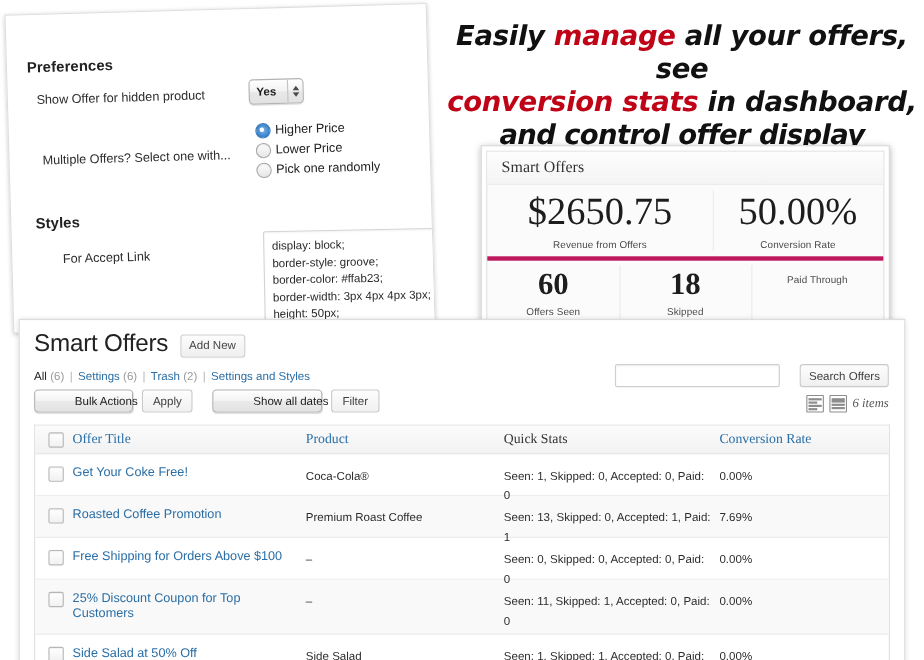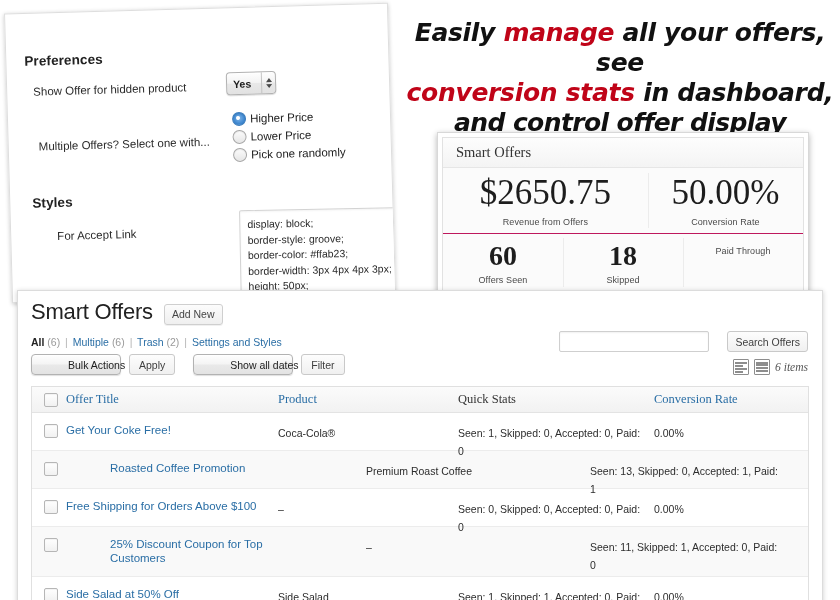--- a/index.html
+++ b/index.html
@@ -193,21 +193,21 @@
     font-family: "Liberation Serif", serif;
     font-size: 14.5px;
     color: #333;
     background: linear-gradient(to bottom,#fdfdfd,#f4f4f4);
     border-bottom: 1px solid #e6e6e6;
   }
   .stats-body { padding: 0; }
   .srow {
     display: flex;
   }
-  .srow.top { border-bottom: 1px solid #be185d; }
+  .srow.top { border-bottom: 4px solid #be185d; }
   .scell {
     flex: 1;
     text-align: center;
     padding: 7px 0 6px;
     position: relative;
   }
   .srow.top .scell + .scell::before,
   .srow.bot .scell + .scell::before {
     content: "";
     position: absolute;
@@ -269,21 +269,21 @@
     top: 2px;
   }
 
   .subsubsub {
     position: absolute;
     left: 13px; top: 45px;
     font-size: 10.5px;
     color: #8b8b8b;
   }
   .subsubsub a { color: #2a6ea5; text-decoration: none; }
-  .subsubsub a.cur { color: #222; font-weight: bold; }
+  .subsubsub a.cur { color: #222; font-weight: normal; }
   .subsubsub .cnt { color: #9a9a9a; }
   .subsubsub .sp { color: #b5b5b5; padding: 0 2px; }
 
   .tablenav {
     position: absolute;
     left: 13px; top: 63px;
     display: flex;
     align-items: center;
     gap: 8px;
   }
@@ -419,21 +419,21 @@
 
   .trow {
     display: flex;
     align-items: flex-start;
     border-bottom: 1px solid #ececec;
     padding-top: 10px;
     box-sizing: border-box;
   }
   .trow.h38 { height: 38px; }
   .trow.h50 { height: 50px; }
-  .trow.alt { background: #f9f9f9; gap: 44px; }
+  .trow.alt { background: #f9f9f9; }
 
   .row-title {
     font-size: 11.5px;
     font-weight: normal;
     color: #2a6ea5;
     line-height: 14px;
     text-decoration: none;
     display: block;
   }
   .row-text {
@@ -532,21 +532,21 @@
 
   <div class="wp-title-row">
     <span class="wp-title">Smart Offers</span>
     <span class="btn-addnew">Add New</span>
   </div>
 
   <div class="subsubsub">
     <a href="#" class="cur">All</a>
     <span class="cnt">(6)</span>
     <span class="sp">|</span>
-    <a href="#">Multiple</a>
+    <a href="#">Settings</a>
     <span class="cnt">(6)</span>
     <span class="sp">|</span>
     <a href="#">Trash</a>
     <span class="cnt">(2)</span>
     <span class="sp">|</span>
     <a href="#">Settings and Styles</a>
   </div>
 
   <div class="tablenav">
     <div class="wp-select" style="width:90px">

